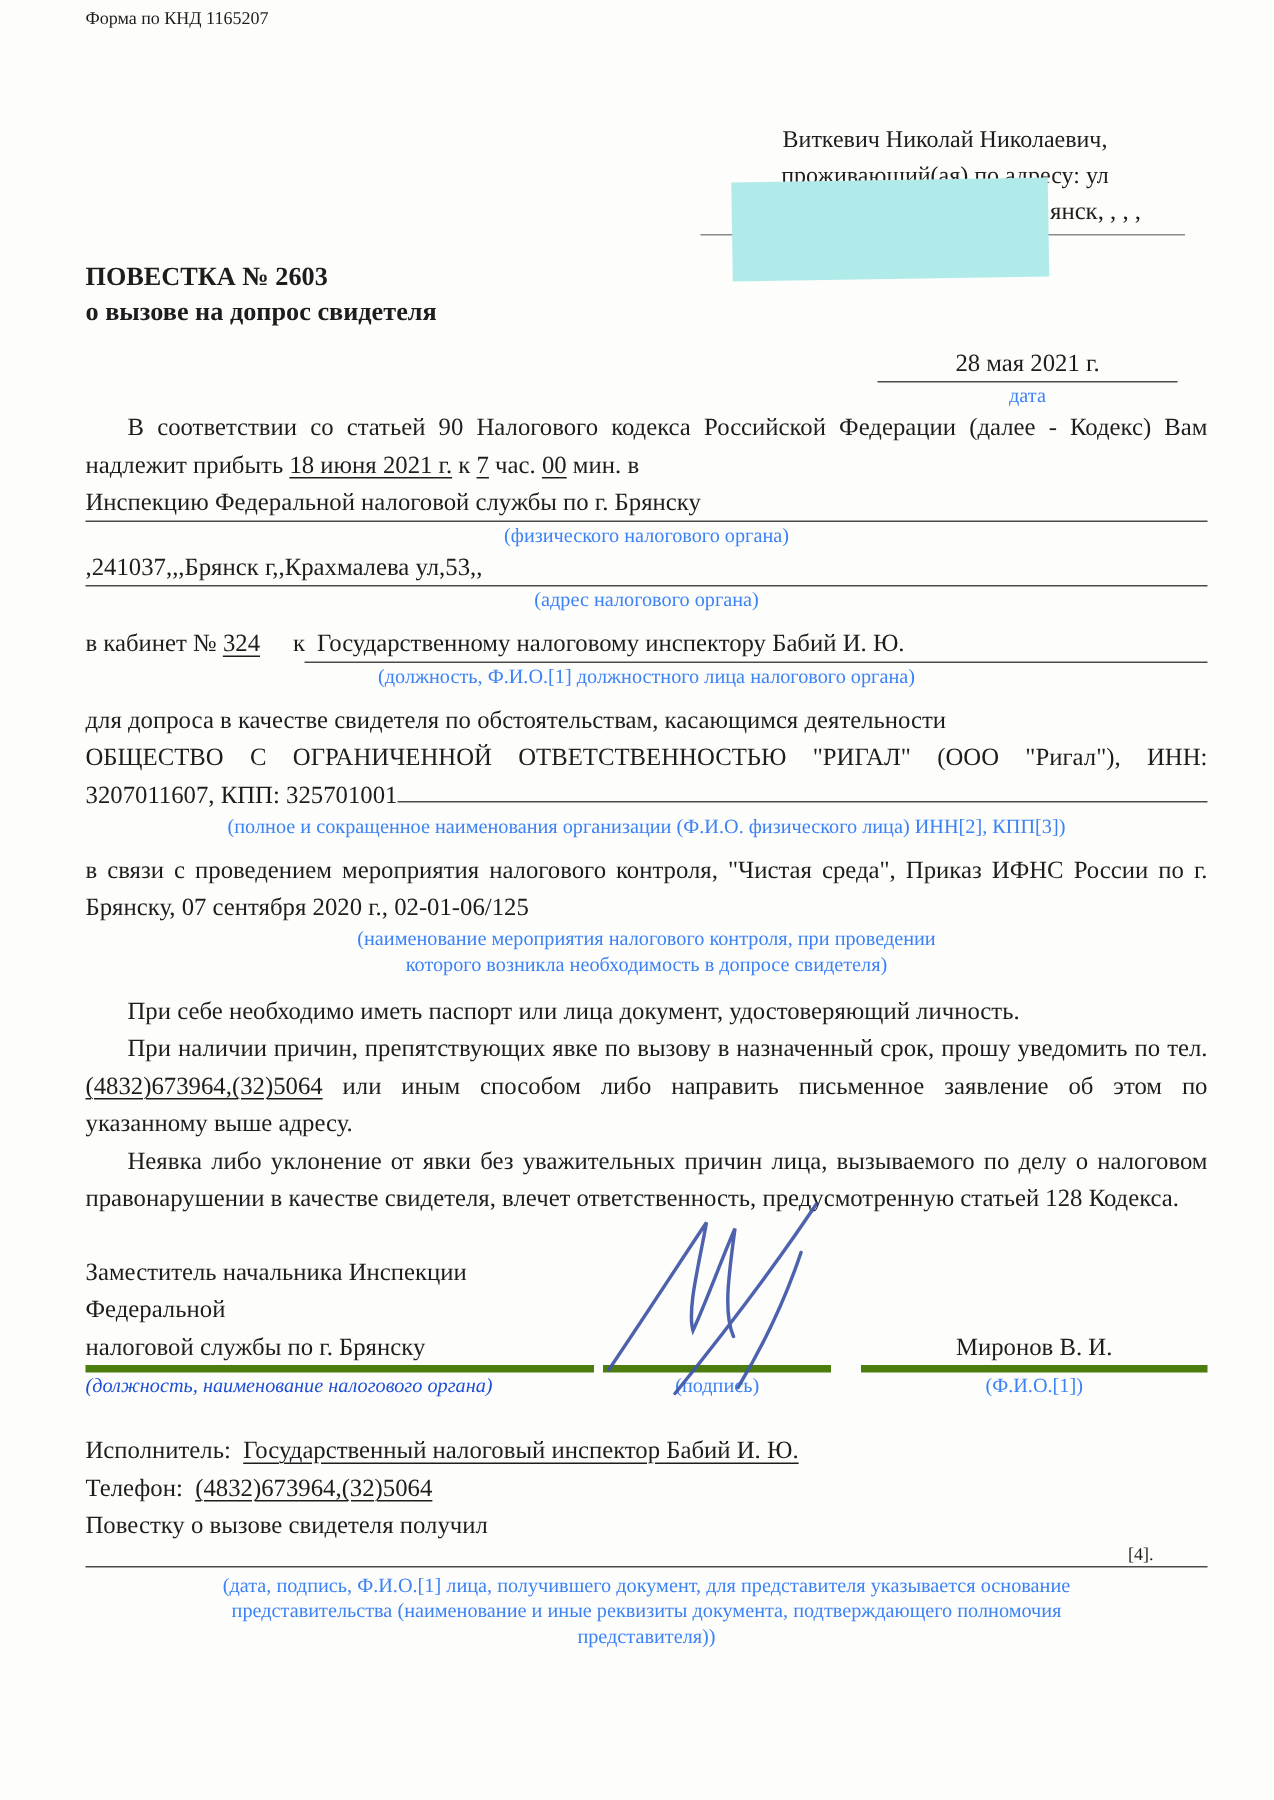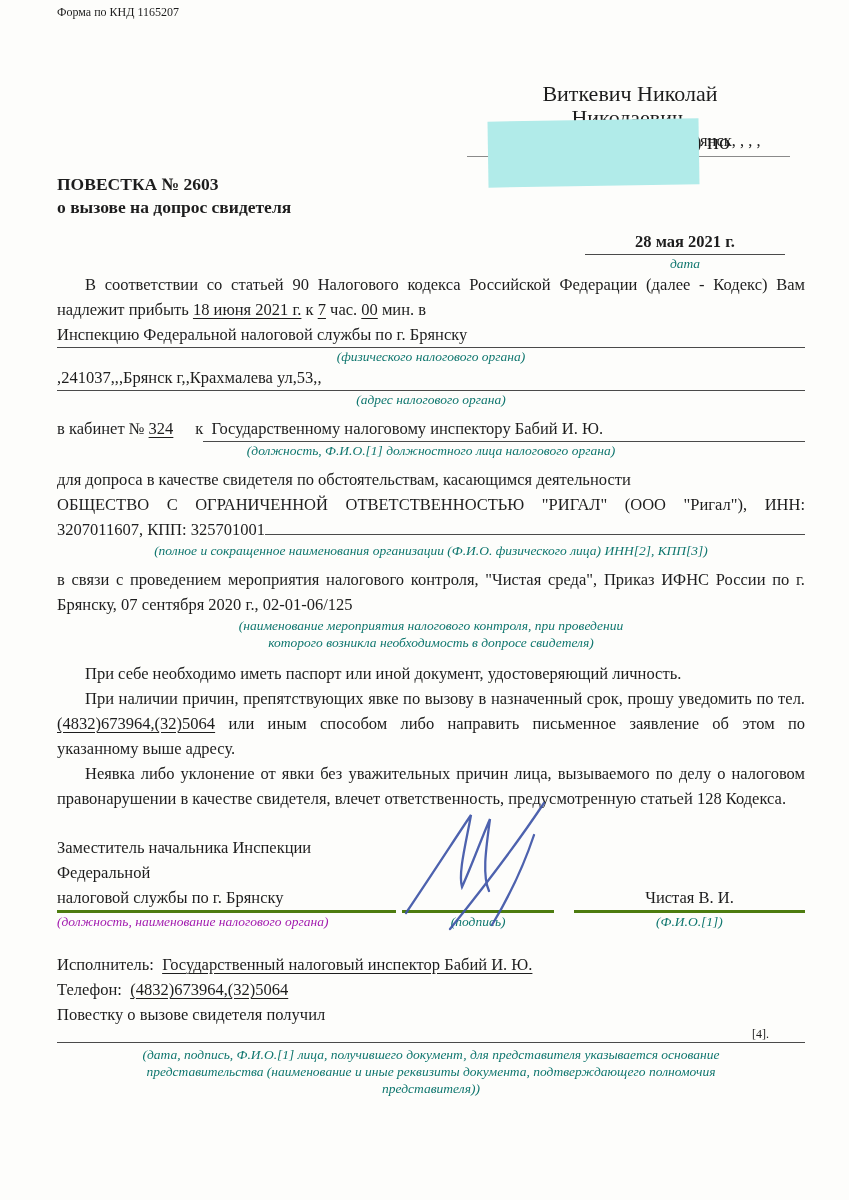--- a/index.html
+++ b/index.html
@@ -6,48 +6,48 @@
   .paper{
     position:relative; width:849px; height:1200px; margin:0 auto;
     background:#fdfdfb; overflow:hidden;
     font-family:"Liberation Serif","DejaVu Serif",serif;
     color:#1d1d1d;
   }
   .content{position:absolute; left:57px; right:44px; top:0;}
   .body-text{font-size:16.5px; line-height:25px;}
   .jl{text-align:justify; text-align-last:justify;}
   .indent{text-indent:28px;}
-  .caption{font-style:italic; font-size:13.5px; line-height:17px; text-align:center; color:#0f766e;}
+  .caption{font-size:13.5px; line-height:17px; text-align:center; color:#3b82f6;}
   .u{text-decoration:underline; text-underline-offset:3px; text-decoration-thickness:1px;}
   .field{border-bottom:1px solid #4a4a4a;}
   .form-code{font-size:12px; }
   
   .recipient{position:absolute; left:500px; top:82px; width:260px; text-align:center;
-    font-size:22px; line-height:24px; z-index:1;}
+    font-size:16px; line-height:24px; z-index:1;}
   .addr-line{position:absolute; left:467px; top:156px; width:323px; height:1px; background:#8a8a8a; z-index:1;}
   .addr-tail{position:absolute; left:700px; top:131px; font-size:16.5px; z-index:1;}
   .redaction{position:absolute; left:488px; top:120px; width:211px; height:66px;
     transform:rotate(-0.9deg); z-index:2;}
   
   .title-block{margin-top:148px; padding-right:86px;
     font-weight:bold; font-size:17.5px; line-height:23px;}
   .date-block{width:200px; margin:12px 20px 0 auto; text-align:center; font-size:16.5px;}
-  .date-value{border-bottom:1px solid #4a4a4a; padding-bottom:2px; line-height:21px;font-weight:bold;}
+  .date-value{border-bottom:1px solid #4a4a4a; padding-bottom:2px; line-height:21px;}
   
   .row{display:flex; align-items:baseline;}
   .fill{flex:1; border-bottom:1px solid #4a4a4a; padding-left:8px;}
   .num-gap{margin-right:22px;}
   
   .sign-row{display:flex; margin-top:24px; position:relative;}
   .sign-left{width:47%;}
   .sign-mid{width:21%; display:flex; flex-direction:column; justify-content:flex-end; padding:0 6px;}
   .sign-right{width:32%; display:flex; flex-direction:column; justify-content:flex-end; text-align:center; padding-left:14px;}
-  .sig-line{border-bottom:3px solid #4d7c0f;}
+  .sig-line{border-bottom:5px solid #4d7c0f;}
   .scribble{position:absolute; left:335px; top:-40px; z-index:3; pointer-events:none;}
-  .caption-left{font-style:italic; font-size:13.5px; line-height:17px; color:#a21caf;}
+  .caption-left{font-style:italic; font-size:13.5px; line-height:17px; color:#1d4ed8;}
   .ref4{text-align:right; font-size:12px; padding-right:36px; line-height:14px;}
   .mt8{margin-top:8px;} .mt10{margin-top:10px;} .mt14{margin-top:0;} .mt22{margin-top:22px;}
 </style>
 </head>
 <body>
 
 <div class="paper">
 
   <div class="addr-line"></div>
   <div class="addr-tail">янск, , , ,</div>
@@ -102,21 +102,21 @@
     </div>
 
     <div class="body-text mt8">
       <div class="jl">в связи с проведением мероприятия налогового контроля, "Чистая среда", Приказ ИФНС России по г.</div>
       <div>Брянску, 07 сентября 2020 г., 02-01-06/125</div>
       <div class="caption">(наименование мероприятия налогового контроля, при проведении</div>
       <div class="caption">которого возникла необходимость в допросе свидетеля)</div>
     </div>
 
     <div class="body-text mt10">
-      <div class="indent">При себе необходимо иметь паспорт или иной документ, удостоверяющий личность.</div>
+      <div class="indent">При себе необходимо иметь паспорт или лица документ, удостоверяющий личность.</div>
       <div class="jl indent">При наличии причин, препятствующих явке по вызову в назначенный срок, прошу уведомить по тел.</div>
       <div class="jl"><span class="u">(4832)673964,(32)5064</span><span> или иным способом либо направить письменное заявление об этом по</span></div>
       <div>указанному выше адресу.</div>
       <div class="jl indent">Неявка либо уклонение от явки без уважительных причин лица, вызываемого по делу о налоговом</div>
       <div>правонарушении в качестве свидетеля, влечет ответственность, предусмотренную статьей 128 Кодекса.</div>
     </div>
 
     <div class="sign-row body-text">
       <svg class="scribble" width="235" height="140" viewBox="0 0 235 140">
         <g fill="none" stroke="#3f55a8" stroke-width="2.3" stroke-linecap="round" opacity="0.92">
@@ -128,21 +128,21 @@
       <div class="sign-left">
         <div>Заместитель начальника Инспекции Федеральной</div>
         <div class="sig-line">налоговой службы по г. Брянску</div>
         <div class="caption-left">(должность, наименование налогового органа)</div>
       </div>
       <div class="sign-mid">
         <div class="sig-line">&nbsp;</div>
         <div class="caption">(подпись)</div>
       </div>
       <div class="sign-right">
-        <div class="sig-line">Чистая В. И.</div>
+        <div class="sig-line">Миронов В. И.</div>
         <div class="caption">(Ф.И.О.[1])</div>
       </div>
     </div>
 
     <div class="body-text mt22">
       <span>Исполнитель:</span>&nbsp;
       <span class="u">Государственный налоговый инспектор Бабий И. Ю.</span>
     </div>
 
     <div class="body-text mt14">

